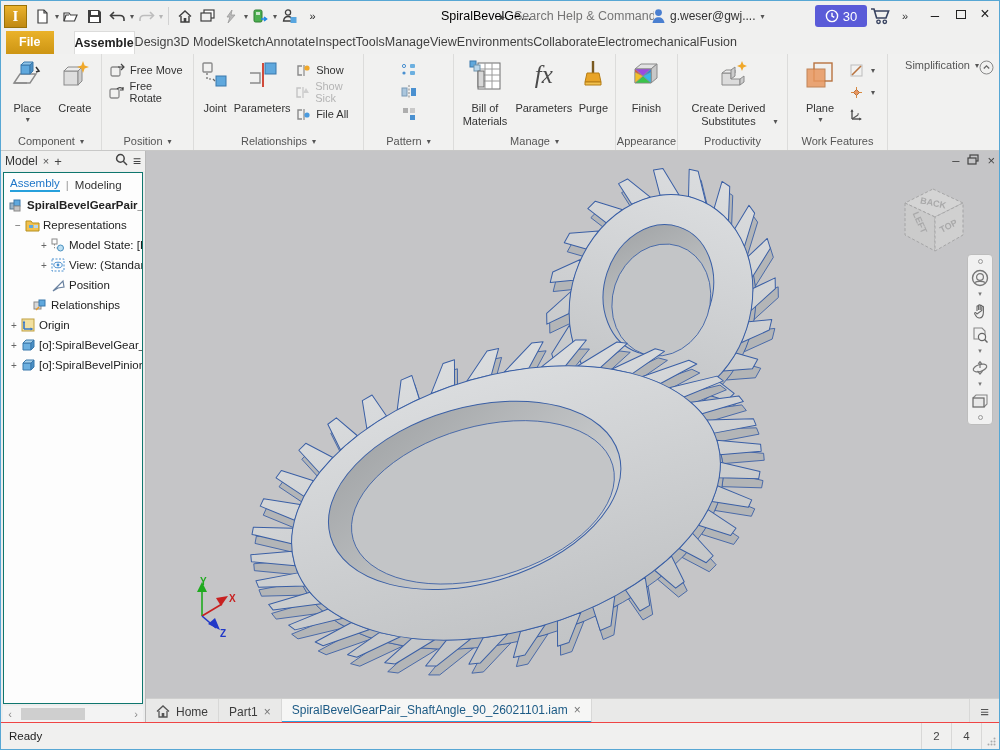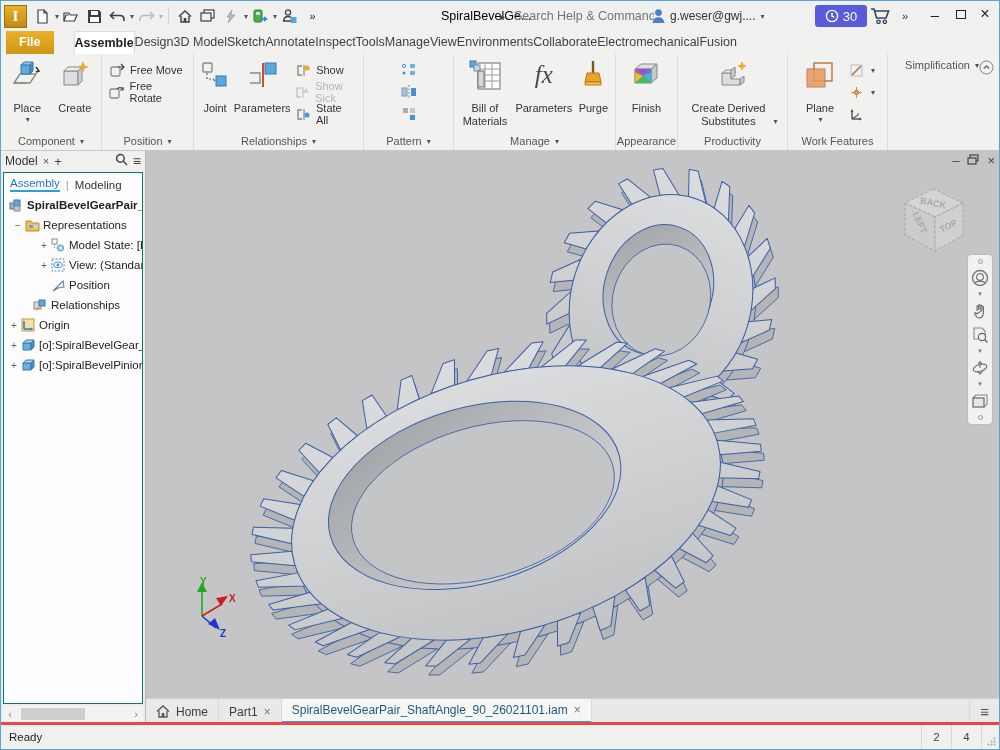--- a/index.html
+++ b/index.html
@@ -85,21 +85,21 @@
   #gears { position:absolute; inset:0; }
 
   
   .doctabs { position:absolute; left:145px; right:0; top:697px; height:26px; background:#e9e9e8; border-top:1px solid #cfcfce; display:flex; align-items:stretch; }
   .dtab { display:flex; align-items:center; gap:6px; padding:0 10px; font-size:12px; color:#3c3c3c; border-right:1px solid #d8d8d7; }
   .dtab .dclose { color:#777; font-size:12px; }
   .dtab.active { background:#f6f6f5; border-bottom:3px solid #2ba3df; color:#1c5a85; }
   .dtab-burger { margin-left:auto; display:flex; align-items:center; padding:0 10px; color:#555; font-size:15px; border-left:1px solid #d8d8d7; }
 
   
-  .statusbar { position:absolute; bottom:0; left:0; right:0; height:27px; background:#f0f0ef; border-top:3px solid #ef4444; display:flex; align-items:center; }
+  .statusbar { position:absolute; bottom:0; left:0; right:0; height:27px; background:#f0f0ef; border-top:1px solid #ef4444; display:flex; align-items:center; }
   .statusmsg { padding-left:8px; font-size:11.5px; color:#222; }
   .statusright { margin-left:auto; display:flex; align-items:center; height:100%; }
   .scell { width:30px; height:100%; display:flex; align-items:center; justify-content:center; border-left:1px solid #d8d8d7; font-size:11.5px; color:#444; }
   .sgrip { width:16px; height:100%; display:flex; align-items:flex-end; justify-content:flex-end; padding:0 3px 3px 0; }
 </style>
 </head>
 <body>
 
 <div class="titlebar">
   <div class="tb qat">
@@ -340,21 +340,21 @@
           <span>Show Sick</span>
         </div>
         <div class="smallbtn">
           <span class="sicon">
             <svg width="15" height="15" viewBox="0 0 15 15">
                 <path d="M6 3H2v9h4" fill="none" stroke="#8a8a8a" stroke-width="1.4"></path>
                 <path d="M8 2v11" stroke="#8a8a8a" stroke-width="1.2"></path>
                 <circle cx="11" cy="8" r="2.6" fill="#4a9ade"></circle>
               </svg>
           </span>
-          <span>State All</span>
+          <span>File All</span>
         </div>
       </div>
     </div>
     <div class="rlabel">
       <span>Relationships</span>
         <span class="dd">▾</span>
     </div>
   </div>
 
   <div class="rgroup" style="width:90px">

